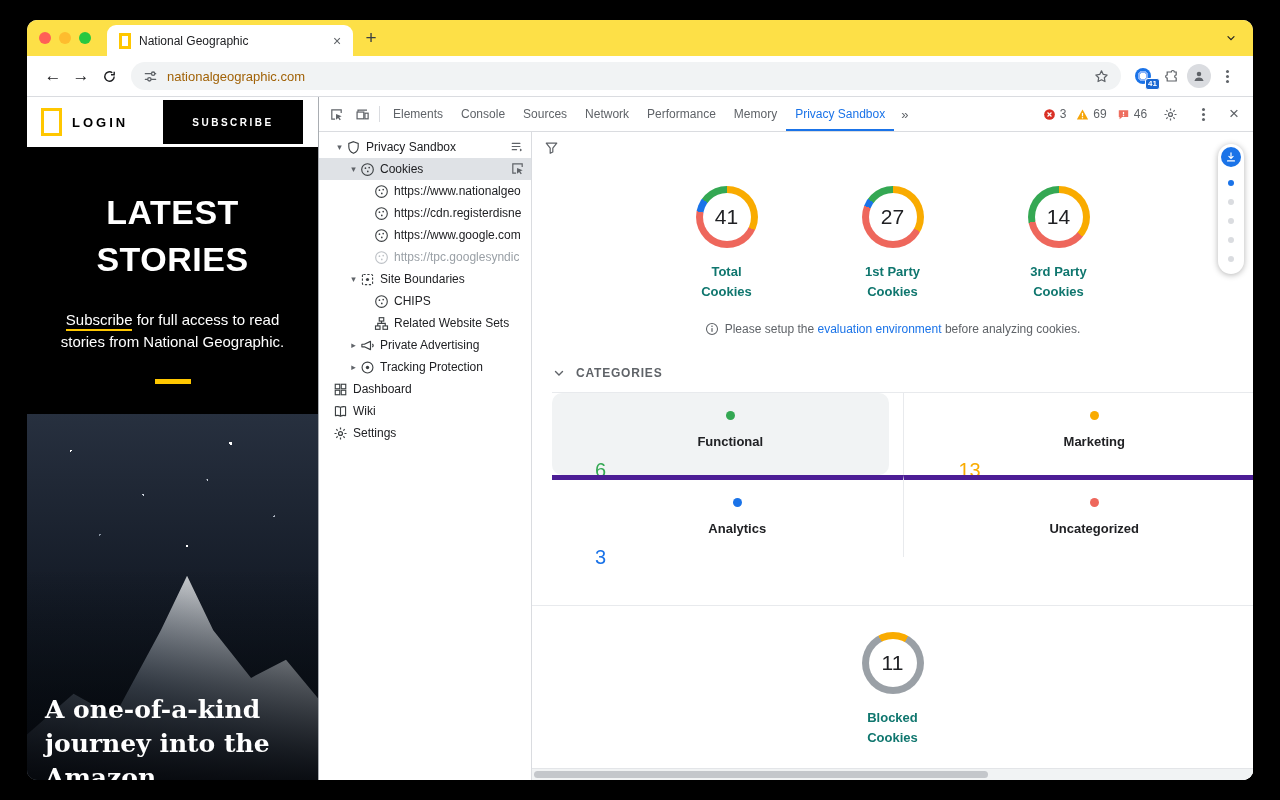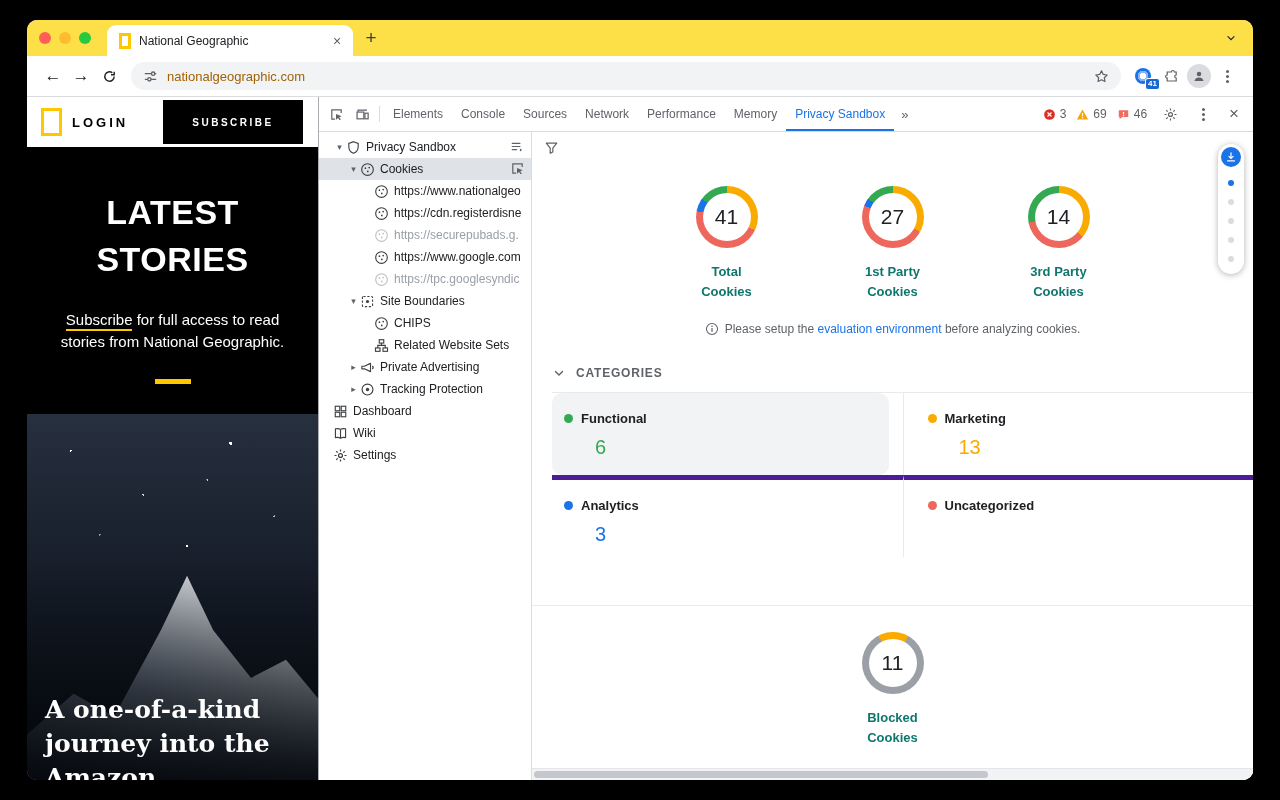--- a/index.html
+++ b/index.html
@@ -106,21 +106,21 @@
   .info-link{color:#1a73e8;text-decoration:none;cursor:pointer;}
 
   .cat-header{margin:30px 0 0 20px;display:flex;align-items:center;gap:10px;color:#5f6368;font-size:12px;font-weight:700;letter-spacing:.8px;}
   .cat-chev{width:14px;height:14px;color:#5f6368;}
   .cat-divider{margin-left:20px;border-bottom:1px solid #e8eaed;margin-top:12px;}
   .cat-grid{margin-left:20px;display:grid;grid-template-columns:1fr 1fr;}
   .cat-cell{height:82px;box-sizing:border-box;padding-top:18px;}
   .cat-cell.col2{border-left:1px solid #e8eaed;padding-left:12px;}
   .cat-cell.row2{border-top:5px solid #4c1d95;}
   .cat-cell.selected{background:#f1f3f4;border-radius:10px;margin-right:14px;}
-  .cat-top{display:flex;align-items:center;gap:8px;padding-left:12px;}
+  .cat-top{display:flex;align-items:center;gap:14px;padding-left:20px;flex-direction:column;}
   .cat-dot{width:9px;height:9px;border-radius:50%;flex:0 0 auto;}
   .cat-label{font-size:13px;font-weight:600;color:#202124;}
   .cat-value{margin:10px 0 0 43px;font-size:20px;}
   .sep2{margin-top:48px;border-bottom:1px solid #e8eaed;}
   .blocked-row{margin-top:26px;display:flex;justify-content:center;}
 
   .float-nav{position:absolute;top:12px;right:9px;width:26px;background:#fff;border-radius:13px;box-shadow:0 1px 6px rgba(0,0,0,.3);display:flex;flex-direction:column;align-items:center;padding:3px 0 12px;gap:13px;}
   .fab{width:20px;height:20px;border-radius:50%;background:#1a73e8;display:flex;align-items:center;justify-content:center;color:#fff;}
   .fab [data-icon]{width:12px;height:12px;}
   .dot-ind{width:6px;height:6px;border-radius:50%;background:#dadce0;}
@@ -359,32 +359,20 @@
               <span class="ticon" data-icon="cookie">
                 <svg viewBox="0 0 16 16" fill="none" stroke="currentColor" stroke-width="1.2">
                   <circle cx="8" cy="8" r="6.2"></circle>
                   <circle cx="5.8" cy="6.6" r="0.9" fill="currentColor" stroke="none"></circle>
                   <circle cx="9.8" cy="5.9" r="0.9" fill="currentColor" stroke="none"></circle>
                   <circle cx="8.3" cy="10" r="0.9" fill="currentColor" stroke="none"></circle>
                 </svg>
               </span>
               <span class="tlabel">https://cdn.registerdisne</span>
             </div>
-            <div class="tree-row dimmed" style="padding-left: 42px;">
-              <span class="arrow"></span>
-              <span class="ticon" data-icon="cookie">
-                <svg viewBox="0 0 16 16" fill="none" stroke="currentColor" stroke-width="1.2">
-                  <circle cx="8" cy="8" r="6.2"></circle>
-                  <circle cx="5.8" cy="6.6" r="0.9" fill="currentColor" stroke="none"></circle>
-                  <circle cx="9.8" cy="5.9" r="0.9" fill="currentColor" stroke="none"></circle>
-                  <circle cx="8.3" cy="10" r="0.9" fill="currentColor" stroke="none"></circle>
-                </svg>
-              </span>
-              <span class="tlabel">https://securepubads.g.</span>
-            </div>
             <div class="tree-row" style="padding-left: 42px;">
               <span class="arrow"></span>
               <span class="ticon" data-icon="cookie">
                 <svg viewBox="0 0 16 16" fill="none" stroke="currentColor" stroke-width="1.2">
                   <circle cx="8" cy="8" r="6.2"></circle>
                   <circle cx="5.8" cy="6.6" r="0.9" fill="currentColor" stroke="none"></circle>
                   <circle cx="9.8" cy="5.9" r="0.9" fill="currentColor" stroke="none"></circle>
                   <circle cx="8.3" cy="10" r="0.9" fill="currentColor" stroke="none"></circle>
                 </svg>
               </span>

